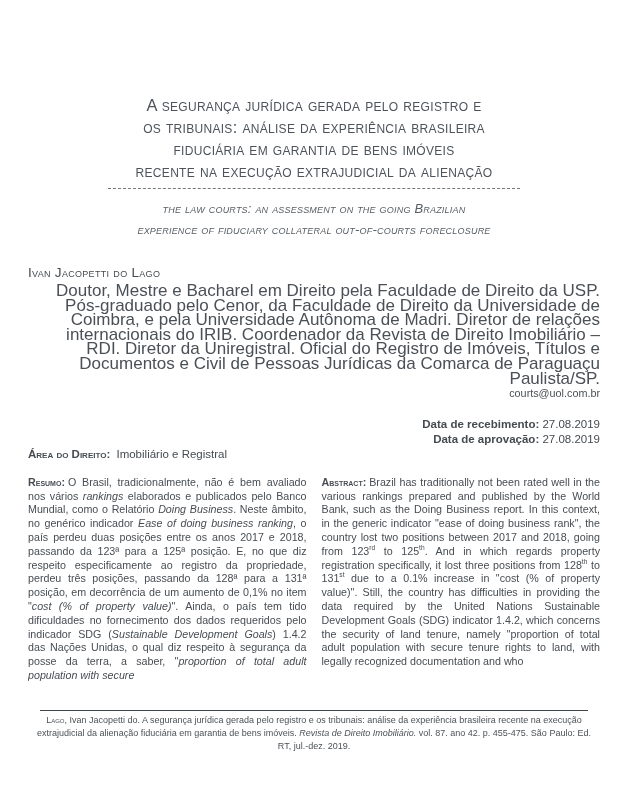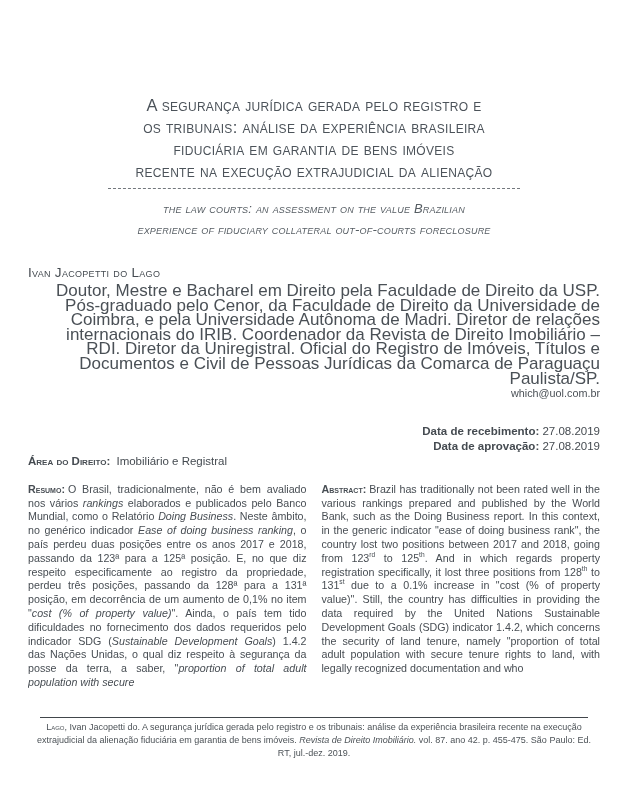--- a/index.html
+++ b/index.html
@@ -9,21 +9,21 @@
   .title-pt{margin:0;padding-top:94px;text-align:center;font-variant:small-caps;font-weight:normal;
             font-size:16.5px;line-height:22px;letter-spacing:.3px;color:#4c535a;}
   .title-pt .line{display:block;}
   .dashed-sep{width:412px;margin:6px auto 0;border-top:1px dashed #73787d;height:0;}
   .title-en{margin:9px 0 0;text-align:center;font-variant:small-caps;font-style:italic;font-weight:normal;
             font-size:13px;line-height:21px;letter-spacing:.2px;color:#565d63;}
   .title-en .line{display:block;}
   .author-name{margin-top:25px;text-align:left;font-variant:small-caps;font-size:13.5px;letter-spacing:.3px;color:#454b51;}
   .bio{margin:4px 0 0;text-align:right;font-size:17px;line-height:14.6px;color:#4a5056;}
   .email{margin:0;text-align:right;font-size:10.8px;line-height:14.6px;color:#4a5056;}
-  .dates{margin-top:23px;text-align:right;font-size:11.5px;line-height:15.5px;color:#454b51;}
+  .dates{margin-top:16px;text-align:right;font-size:11.5px;line-height:15.5px;color:#454b51;}
   .dates b{font-weight:bold;}
   .area{font-size:11.5px;color:#454b51;}
   .sc{font-variant:small-caps;}
   b.sc{margin-right:3px;}
   .columns{display:flex;gap:15px;margin-top:16px;height:225px;overflow:hidden;}
   .col{flex:1;text-align:justify;font-size:10.7px;line-height:13.8px;color:#474d53;hyphens:auto;-webkit-hyphens:auto;}
   .col p{margin:0;}
   sup{font-size:.62em;vertical-align:super;line-height:0;}
   .foot-rule{border:none;border-top:1px solid #41464b;margin:9px 40px 0 40px;height:0;}
   .footer{margin:3px auto 0;max-width:556px;text-align:center;font-size:9px;line-height:13px;color:#4c5257;}
@@ -37,27 +37,27 @@
     <h1 class="title-pt">
       <span class="line">A segurança jurídica gerada pelo registro e</span>
       <span class="line">os tribunais: análise da experiência brasileira</span>
       <span class="line">fiduciária em garantia de bens imóveis</span>
       <span class="line">recente na execução extrajudicial da alienação</span>
     </h1>
 
     <div class="dashed-sep"></div>
 
     <h2 class="title-en">
-      <span class="line">the law courts: an assessment on the value Brazilian</span>
+      <span class="line">the law courts: an assessment on the going Brazilian</span>
       <span class="line">experience of fiduciary collateral out-of-courts foreclosure</span>
     </h2>
 
     <div class="author-name">Ivan Jacopetti do Lago</div>
     <p class="bio">Doutor, Mestre e Bacharel em Direito pela Faculdade de Direito da USP. Pós-graduado pelo Cenor, da Faculdade de Direito da Universidade de Coimbra, e pela Universidade Autônoma de Madri. Diretor de relações internacionais do IRIB. Coordenador da Revista de Direito Imobiliário – RDI. Diretor da Uniregistral. Oficial do Registro de Imóveis, Títulos e Documentos e Civil de Pessoas Jurídicas da Comarca de Paraguaçu Paulista/SP.</p>
-    <p class="email">which@uol.com.br</p>
+    <p class="email">courts@uol.com.br</p>
 
     <div class="dates">
       <div>
         <b>Data de recebimento:</b>
         <span>27.08.2019</span>
       </div>
       <div>
         <b>Data de aprovação:</b>
         <span>27.08.2019</span>
       </div>

